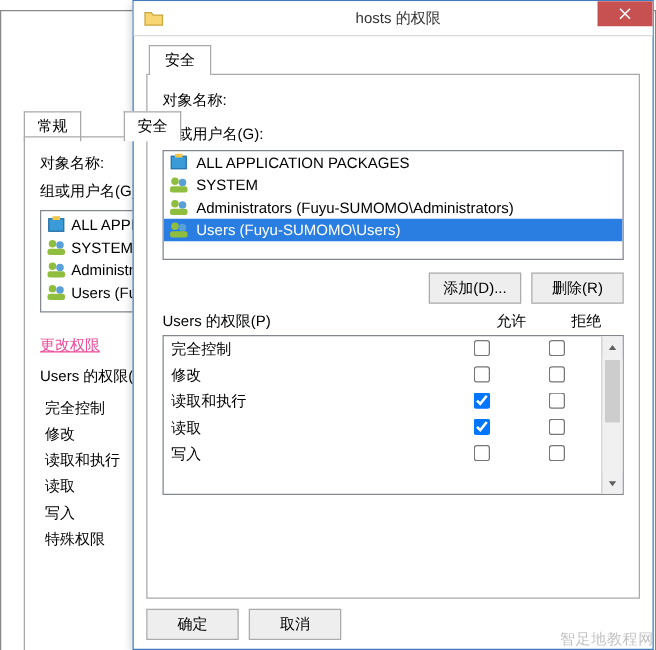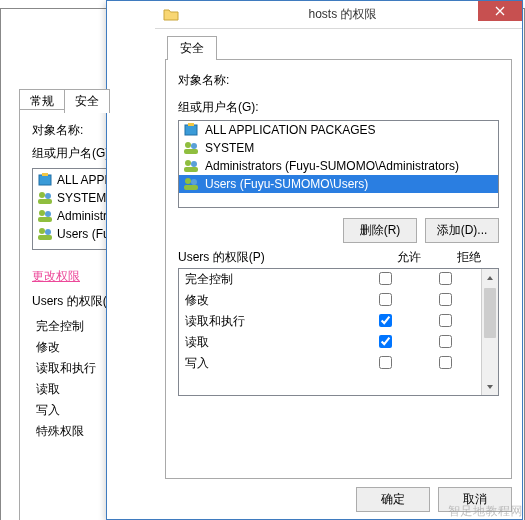--- a/index.html
+++ b/index.html
@@ -17,21 +17,21 @@
   
   .back-dialog {
     position: absolute;
     left: 0; top: 8px;
     width: 525px;
     height: 520px;
     background: #fff;
     border: 1px solid #888;
   }
   .back-body { padding: 14px 14px; position: relative; }
-  .back-tabs { position: absolute; left:18px; top:80px; display:flex; }
+  .back-tabs { position: absolute; left:18px; top:80px; display:flex;gap:35px; }
   .back-tab {
     border:1px solid #a9a9a9; border-bottom:none;
     padding: 3px 10px; background:#fff; font-size:12px;
     margin-right:-1px;
   }
   .back-tab.active { background:#fff; position:relative; z-index:2; }
   .back-panel {
     position:absolute; left:18px; right:18px; top:100px; height:420px;
     border:1px solid #a9a9a9; padding:12px 12px;
   }
@@ -46,21 +46,20 @@
 
   
   .front-dialog {
     position: absolute;
     left: 106px; top: 0;
     width: 417px;
     height: 520px;
     background: #fff;
     border: 1px solid #3f7bbf;
     box-shadow: -2px 2px 6px rgba(0,0,0,0.15);
-    padding-left: 48px;
   }
   .titlebar {
     height: 28px;
     background: #fff;
     display:flex; align-items:center;
     position:relative;
     border-bottom: 1px solid #d9d9d9;
   }
   .title-icon {
     width:16px; height:16px; margin:0 8px;
@@ -157,21 +156,21 @@
   .sb-btn { height:17px; display:flex; align-items:center; justify-content:center; }
   .sb-track { flex:1; background:#f0f0f0; position:relative;}
   .sb-thumb { position:absolute; left:2px; right:2px; top:2px; height:50px; background:#cdcdcd; border-radius:1px;}
 
   .link {
     color:#0066cc; text-decoration:underline; cursor:pointer;
     margin-top:10px; display:inline-block;
   }
 
   .dlg-buttons {
-    display:flex; justify-content:flex-end; gap:8px;
+    display:flex; gap:8px;
     margin-top:8px;
   }
 
   svg { display:block; }
 
   .watermark {
     position:absolute; right:2px; bottom:0;
     font-size:12px; color:#999; letter-spacing:0.5px;
     pointer-events:none; z-index:50; opacity:0.6;
   }
@@ -304,22 +303,22 @@
             <svg class="icon-svg" viewBox="0 0 16 16">
               <circle cx="5" cy="5" r="3" fill="#8fbe3f"></circle>
               <circle cx="11" cy="6" r="3" fill="#5aa0d8"></circle>
               <rect x="1" y="9" width="14" height="5" rx="2" fill="#8fbe3f"></rect>
             </svg>
             <span>Users (Fuyu-SUMOMO\Users)</span>
           </div>
         </div>
 
       <div class="btn-row">
+        <button class="btn">添加(D)...</button>
         <button class="btn">删除(R)</button>
-        <button class="btn">添加(D)...</button>
       </div>
 
       <div class="perm-header">
         <span class="ph-label">Users 的权限(P)</span>
         <span class="ph-allow">允许</span>
         <span class="ph-deny">拒绝</span>
       </div>
 
       <div class="perm-scrollwrap">
         <div class="perm-scroll-inner" id="perm-rows">

